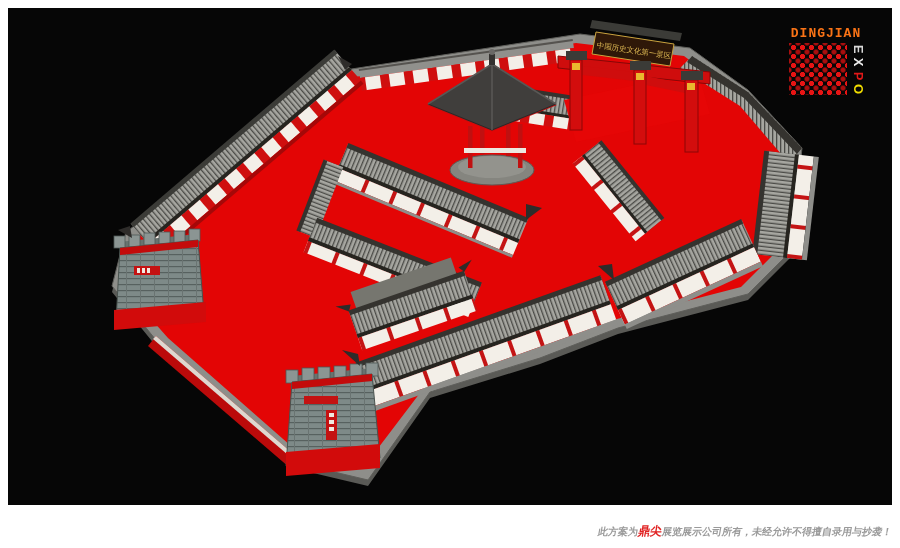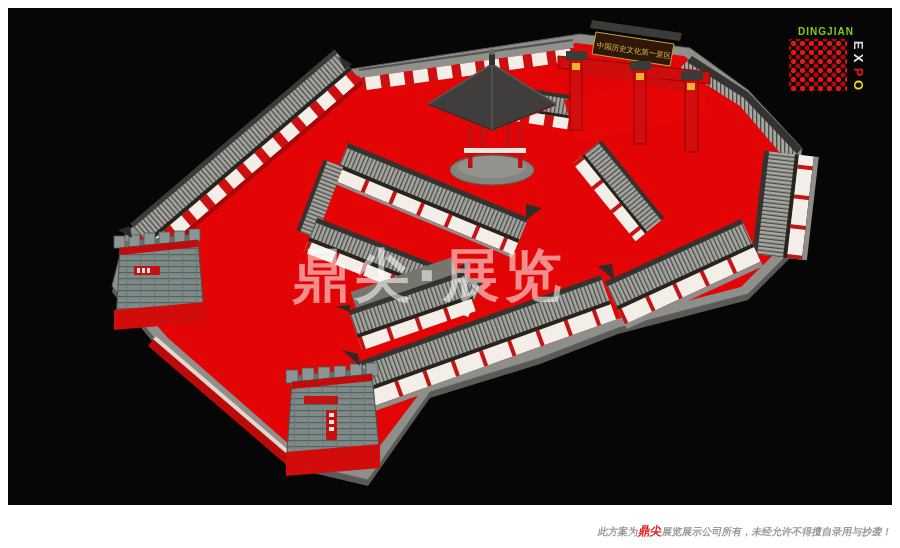--- a/index.html
+++ b/index.html
@@ -13,22 +13,22 @@
     position:absolute;left:284px;top:230px;
     font-family:"DejaVu Sans",sans-serif;
     font-size:57px;font-weight:bold;letter-spacing:5px;
     color:rgba(255,255,255,0.55);
     white-space:nowrap;z-index:5;
   }
 
   
   .logo{position:absolute;right:24px;top:18px;width:84px;text-align:center;z-index:6;}
   .logo-brand{
-    font-family:Liberation Sans, sans-serif;font-weight:bold;
-    font-size:10px;letter-spacing:1px;color:#84cc16;
+    font-family:Liberation Mono, monospace;font-weight:bold;
+    font-size:13px;letter-spacing:1px;color:#f97316;
   }
   .logo-row{display:flex;justify-content:center;margin-top:2px;}
   .logo-dots{
     width:58px;height:52px;margin-right:4px;
     background-image:
       radial-gradient(circle, #e81414 0 2.4px, rgba(0,0,0,0) 2.9px),
       radial-gradient(circle, #a80e0e 0 2.4px, rgba(0,0,0,0) 2.9px);
     background-size:9px 9px, 9px 9px;
     background-position:0 0, 4.5px 4.5px;
   }
@@ -240,21 +240,20 @@
         <polygon points="278,444 372,436 372,460 278,468" fill="#d20b0b"></polygon>
       </g>
 
       <polygon points="352,358 334,342 350,346" fill="#2e2c2a"></polygon>
       <polygon points="606,272 590,258 604,256" fill="#2e2c2a"></polygon>
       <polygon points="518,212 534,200 518,196" fill="#2e2c2a"></polygon>
       <polygon points="337,62 330,48 344,56" fill="#2e2c2a"></polygon>
       <polygon points="124,230 110,222 122,218" fill="#2e2c2a"></polygon>
     </svg>
 
-    <div class="watermark">鼎尖·展览</div>
 
     <div class="logo">
       <div class="logo-brand">DINGJIAN</div>
       <div class="logo-row">
         <div class="logo-dots"></div>
         <div class="logo-expo">
           <span>E</span>
           <span>X</span>
           <span>P</span>
           <span>O</span>

